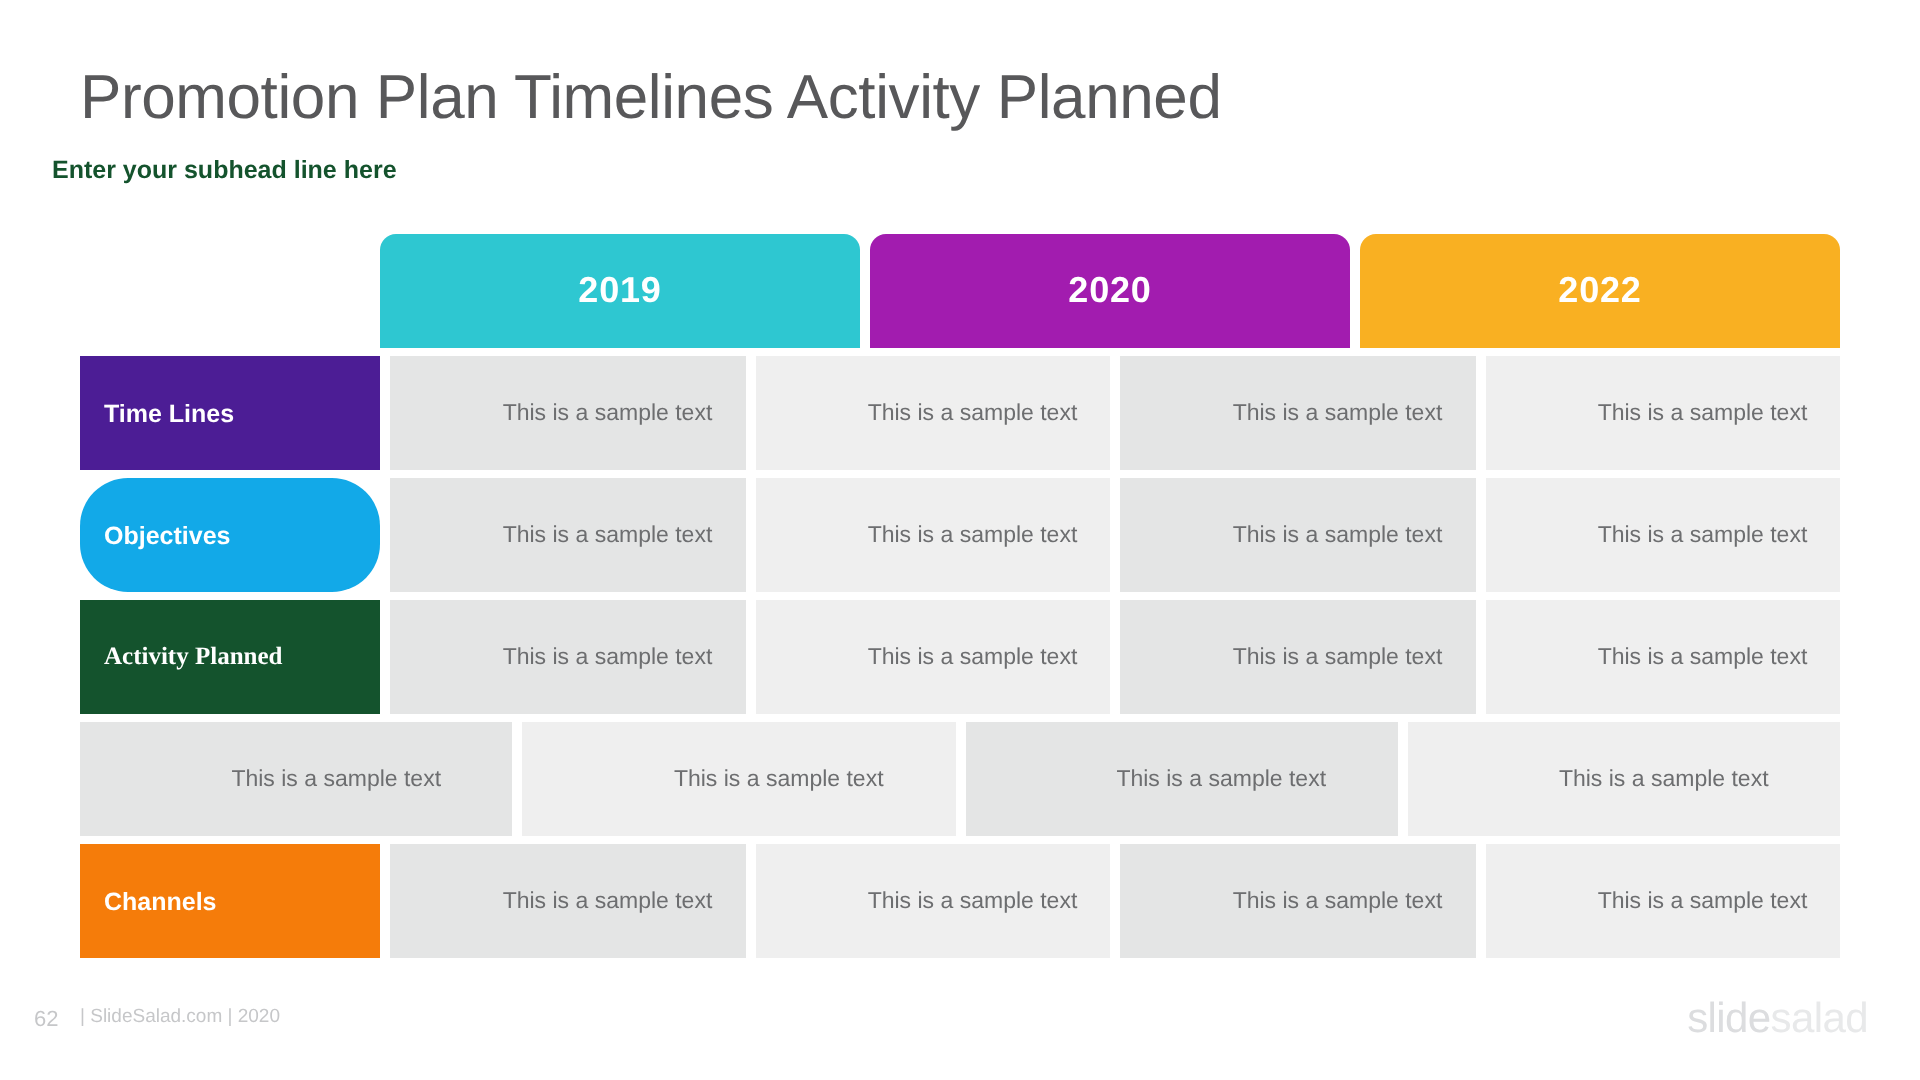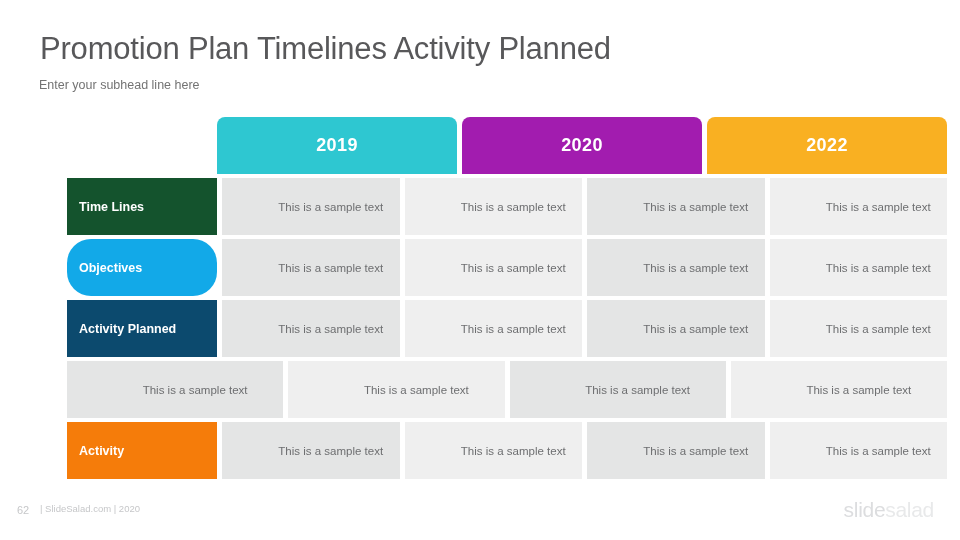--- a/index.html
+++ b/index.html
@@ -21,35 +21,34 @@
     left: 40px;
     top: 31px;
     font-size: 31px;
     font-weight: 400;
     color: #58585a;
     letter-spacing: -0.2px;
     white-space: nowrap;
   }
   .slide-subhead {
     position: absolute;
-    left: 39px;
+    left: 26px;
     top: 78px;
     font-size: 12.5px;
-    font-weight: 400;
-    color: #737373;
+    font-weight: 700;
+    color: #14532d;
     white-space: nowrap;
   }
 
   
   .table-wrap {
     position: absolute;
     left: 40px;
     top: 117px;
     width: 880px;
-    margin-left: 27px;
   }
 
   .head-row {
     display: flex;
     height: 57px;
     margin-left: 150px;
   }
   .head-cell {
     flex: 1 1 0;
     margin-right: 5px;
@@ -128,48 +127,48 @@
 <div class="slide-subhead">Enter your subhead line here</div>
 
 <div class="table-wrap">
   <div class="head-row" id="head-row">
       <div class="head-cell" style="background: rgb(46, 199, 209);">2019</div>
       <div class="head-cell" style="background: #a21caf;">2020</div>
       <div class="head-cell" style="background: rgb(249, 176, 34);">2022</div>
     </div>
   <div id="body-rows">
       <div class="body-row">
-        <div class="row-label" style="background: #14532d;">Time Lines</div>
+        <div class="row-label" style="background: #4c1d95;">Time Lines</div>
         <div class="data-cell shade-a">This is a sample text</div>
         <div class="data-cell shade-b">This is a sample text</div>
         <div class="data-cell shade-a">This is a sample text</div>
         <div class="data-cell shade-b">This is a sample text</div>
       </div>
       <div class="body-row">
         <div class="row-label" style="background: rgb(18, 169, 232); border-radius: 24px;">Objectives</div>
         <div class="data-cell shade-a">This is a sample text</div>
         <div class="data-cell shade-b">This is a sample text</div>
         <div class="data-cell shade-a">This is a sample text</div>
         <div class="data-cell shade-b">This is a sample text</div>
       </div>
       <div class="body-row">
-        <div class="row-label" style="background: #0c4a6e;">Activity Planned</div>
+        <div class="row-label" style="background: #14532d; font-family: Liberation Serif, serif;">Activity Planned</div>
         <div class="data-cell shade-a">This is a sample text</div>
         <div class="data-cell shade-b">This is a sample text</div>
         <div class="data-cell shade-a">This is a sample text</div>
         <div class="data-cell shade-b">This is a sample text</div>
       </div>
       <div class="body-row">
         <div class="data-cell shade-a">This is a sample text</div>
         <div class="data-cell shade-b">This is a sample text</div>
         <div class="data-cell shade-a">This is a sample text</div>
         <div class="data-cell shade-b">This is a sample text</div>
       </div>
       <div class="body-row">
-        <div class="row-label" style="background: rgb(245, 124, 10);">Activity</div>
+        <div class="row-label" style="background: rgb(245, 124, 10);">Channels</div>
         <div class="data-cell shade-a">This is a sample text</div>
         <div class="data-cell shade-b">This is a sample text</div>
         <div class="data-cell shade-a">This is a sample text</div>
         <div class="data-cell shade-b">This is a sample text</div>
       </div>
     </div>
 </div>
 
 <div class="footer-page">62</div>
 <div class="footer-text">| SlideSalad.com | 2020</div>

